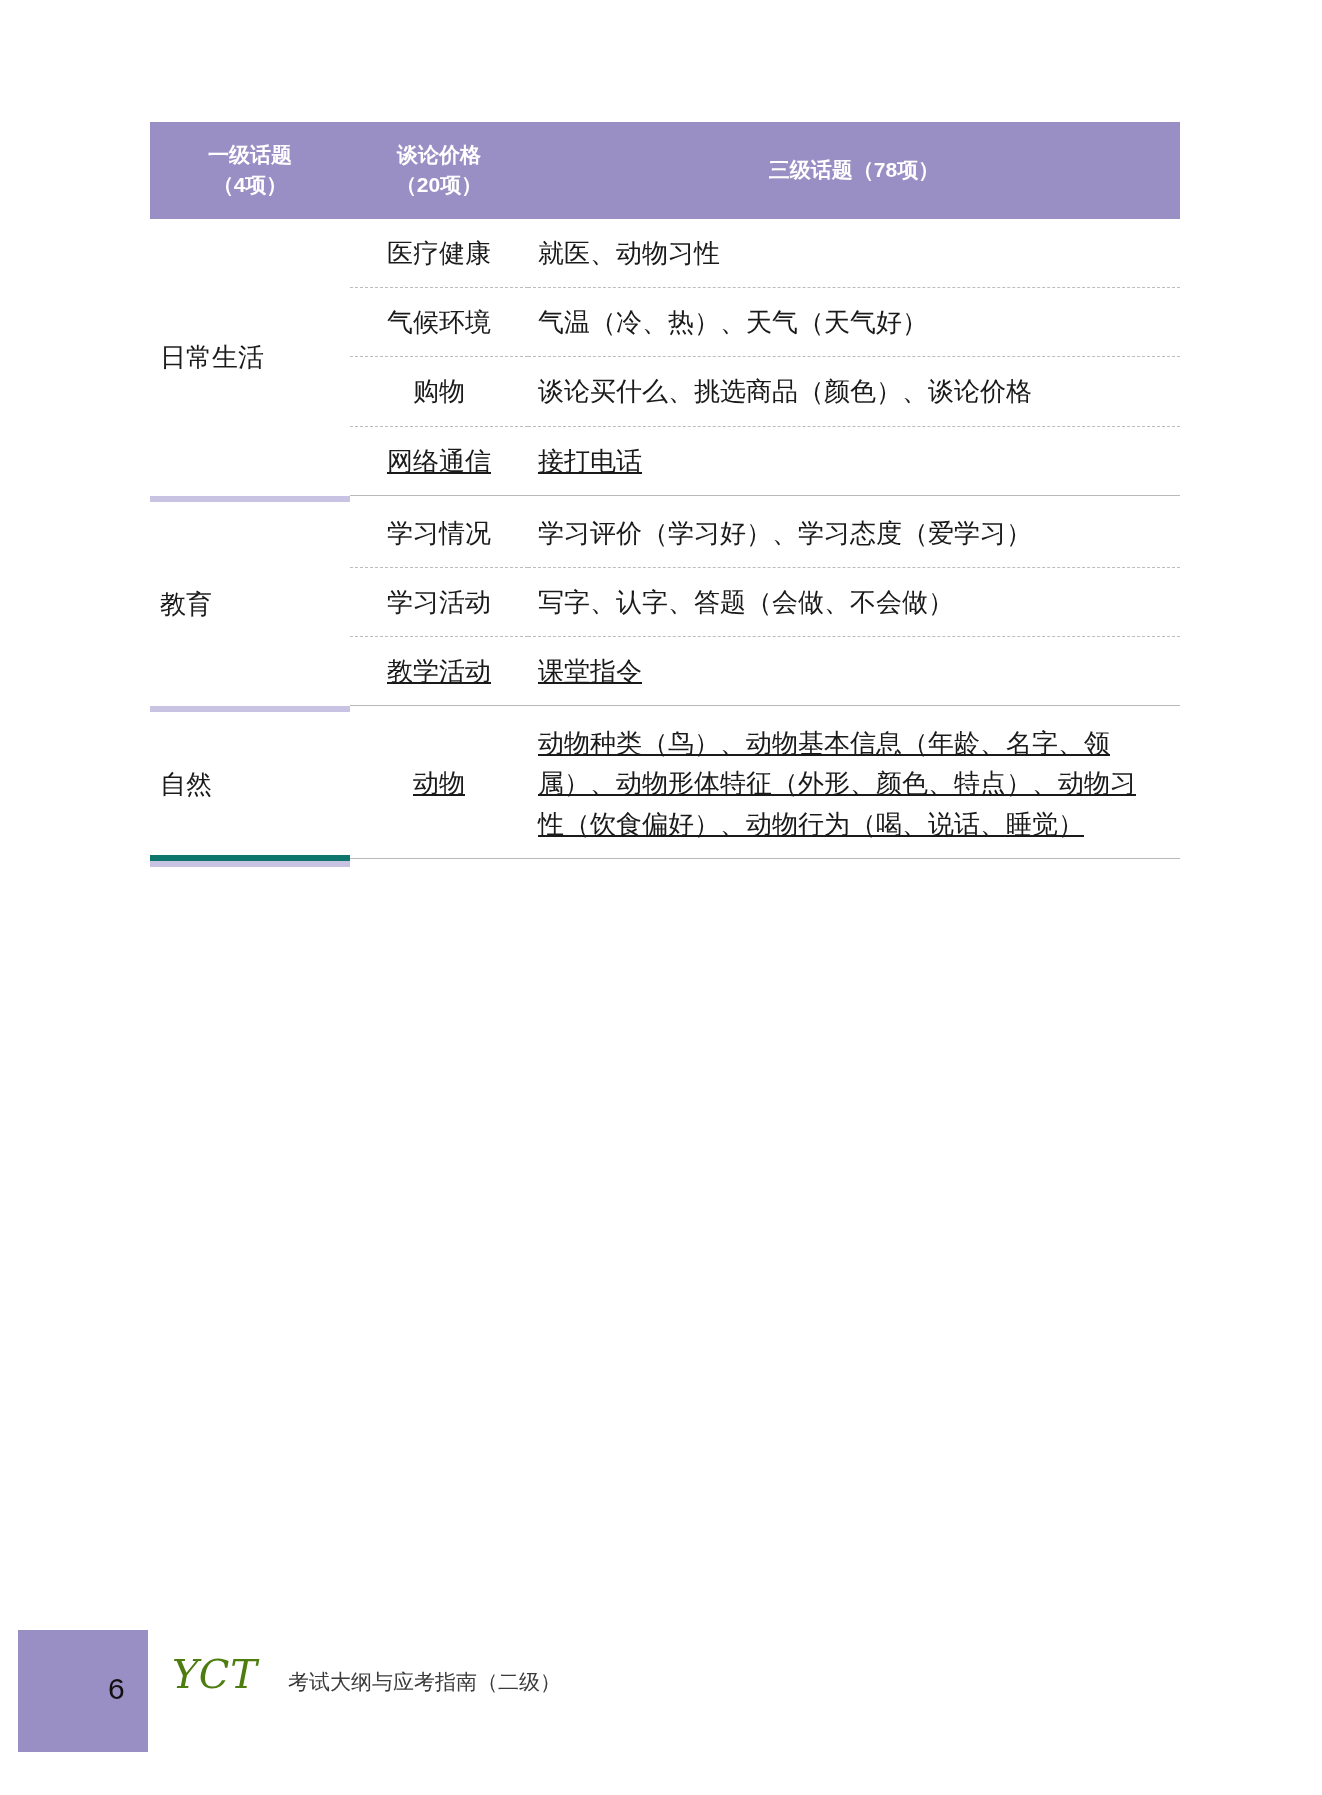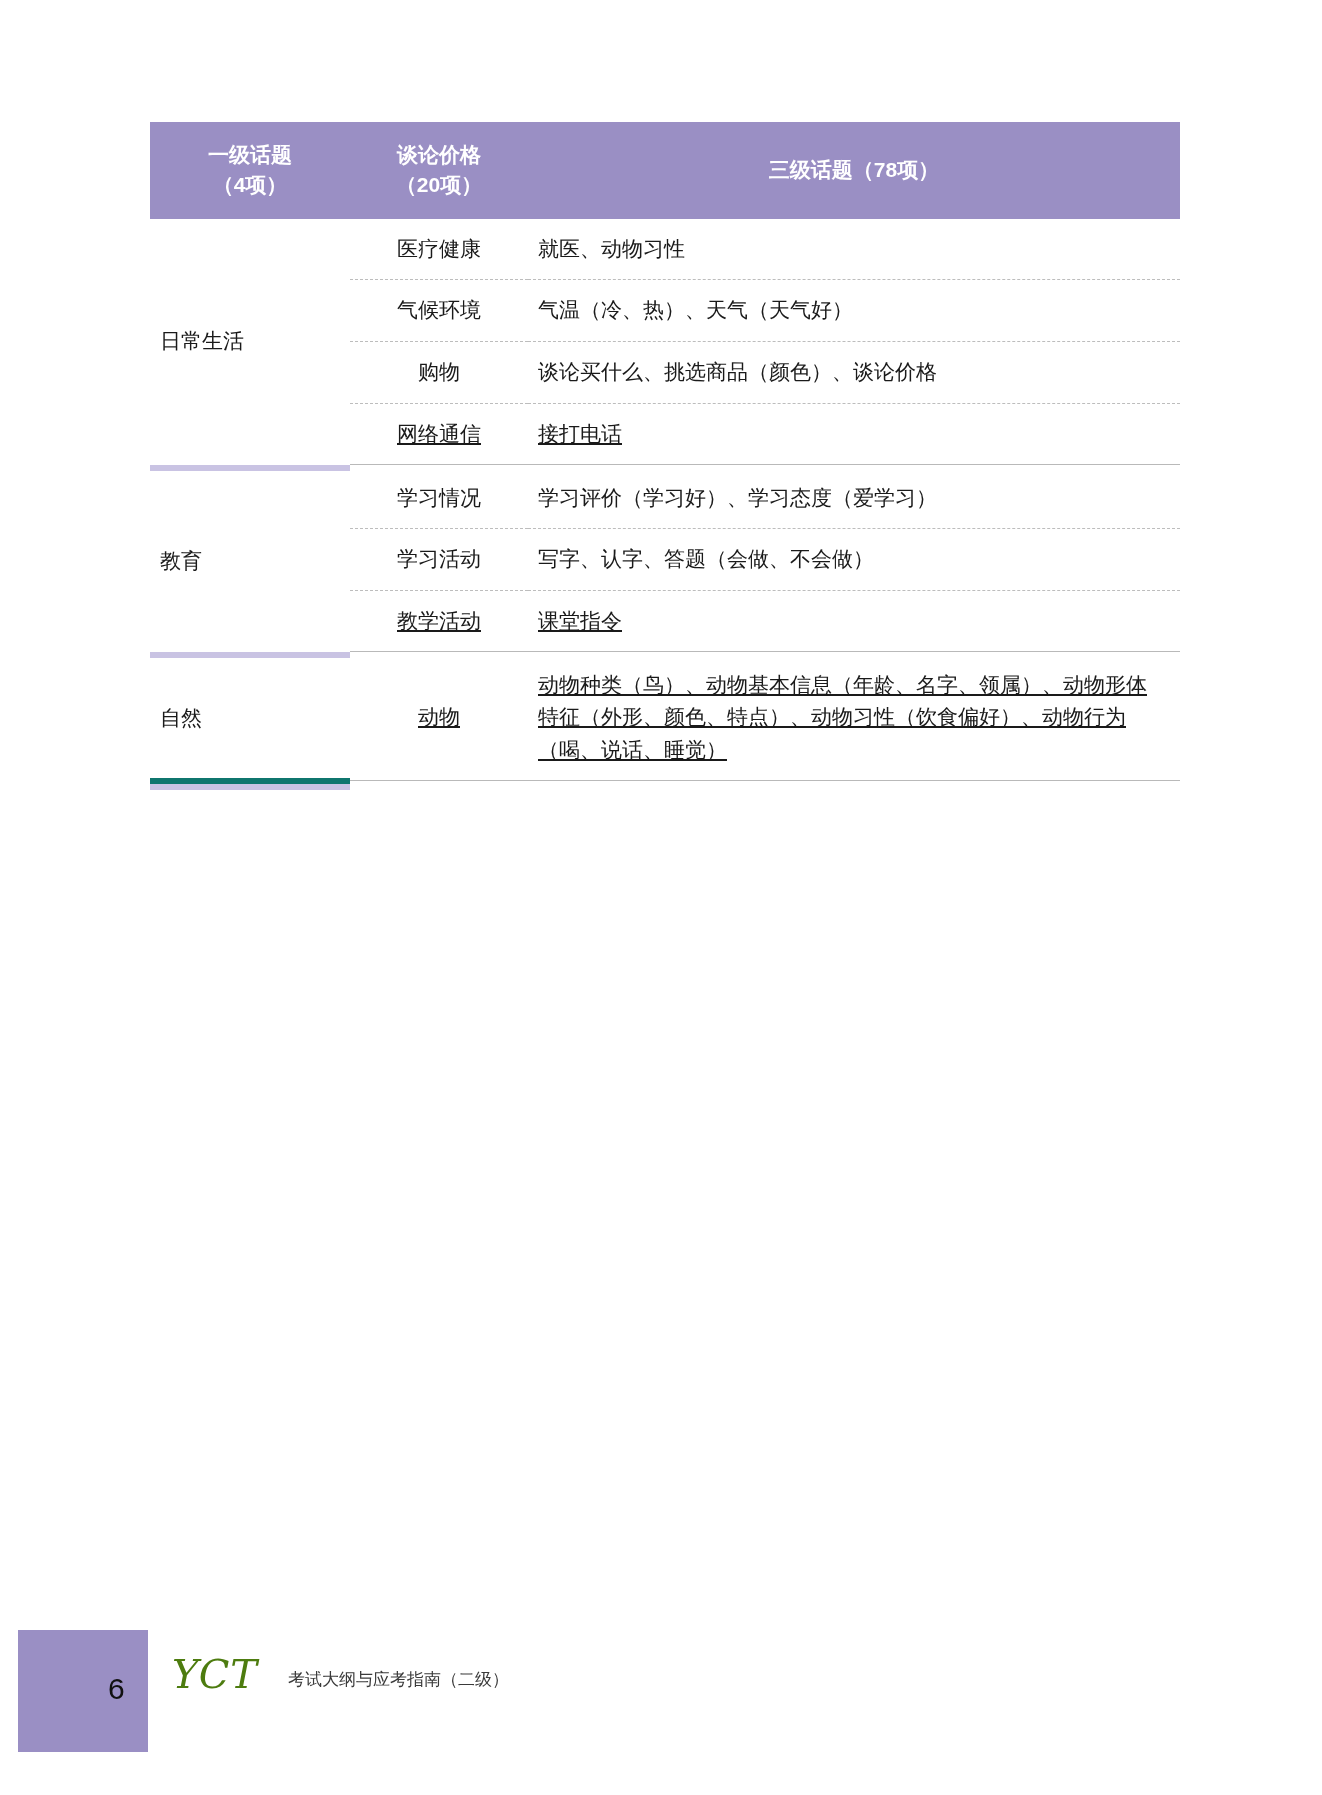--- a/index.html
+++ b/index.html
@@ -44,21 +44,21 @@
     padding: 18px 6px;
     vertical-align: middle;
     border: none;
   }
   .topic-table thead th.h1,
   .topic-table thead th.h2 {
     text-align: center;
   }
 
   .topic-table tbody td {
-    font-size: 21px;
+    font-size: 26px;
     color: #1a1a1a;
     padding: 14px 10px;
     vertical-align: middle;
     line-height: 1.55;
     margin-top: 32px;
   }
 
   td.lvl1 {
     text-align: left;
     font-weight: normal;
@@ -115,21 +115,21 @@
     font-size: 40px;
     font-style: italic;
     color: #4d7c0f;
     letter-spacing: 1px;
     line-height: 1;
   }
   .footer-text {
     position: absolute;
     left: 288px;
     top: 1671px;
-    font-size: 17px;
+    font-size: 21px;
     color: #3a3a3a;
     line-height: 1;
   }
 </style>
 </head>
 <body>
 
 <div class="page">
 
   <table class="topic-table">

